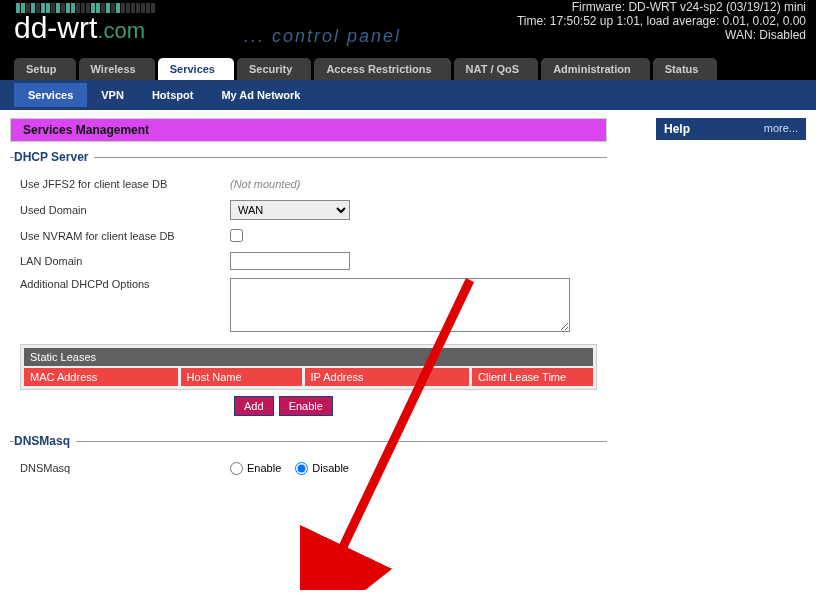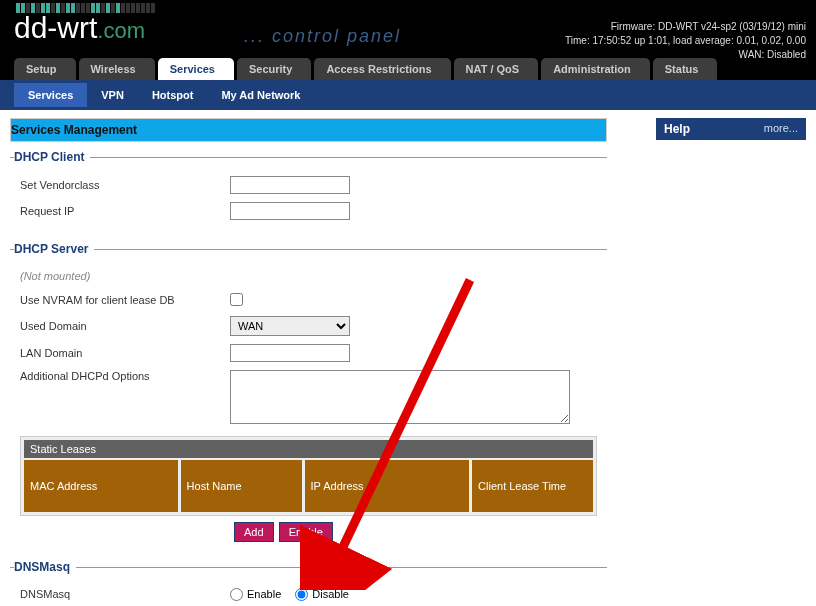--- a/index.html
+++ b/index.html
@@ -19,21 +19,21 @@
     color: #fff;
   }
   .logo-area { position: absolute; left: 14px; top: 3px; }
   .logo-bars { display: flex; gap: 1px; margin-bottom: -2px; margin-left:2px; }
   .logo-bars span { display:inline-block; width: 4px; height: 10px; background:#4a9; }
   .logo-bars span.d { background:#333; }
   .logo-text { font-family: "Arial", sans-serif; font-size: 30px; font-weight: 300; letter-spacing: 0px; color:#fff; }
   .logo-text .wrt { color:#fff; }
   .logo-text .com { color:#3b9a6f; font-size:22px; }
   .control-panel-label { position:absolute; left:244px; top:26px; color:#3b5f8b; font-size:18px; font-style: italic; letter-spacing: 2px;}
-  .status-top { position:absolute; right:10px; top:20px; text-align:right; color:#ddd; font-size:10px; line-height:14px; }
+  .status-top { position:absolute; right:10px; top:0; text-align:right; color:#ddd; font-size:12px; line-height:14px; }
 
   .main-tabs {
     background: #000;
     display:flex;
     padding: 0 0 0 14px;
     height: 26px;
     align-items: flex-end;
   }
   .main-tab {
     background: #3d3d3d;
@@ -68,23 +68,23 @@
     background:#fff;
     padding: 8px 10px;
     display:flex;
     gap:10px;
     height: calc(606px - 54px - 26px - 30px);
   }
   .main-col { flex:1; }
   .help-col { width: 150px; margin-left: 39px; }
 
   .page-title-bar {
-    background:#0ea5e9;
+    background:#d946ef;
     border:1px solid #ccc;
-    padding:4px 0;
+    padding:4px 12px;
     font-weight:bold;
     color:#111;
     font-size:12px;
     margin-bottom:8px;
   }
   .help-bar {
     background:#1d3f79;
     color:#fff;
     padding:4px 8px;
     font-weight:bold;
@@ -121,21 +121,21 @@
     background:#fff;
   }
   .form-ctl input[type=text] { width: 120px; height:18px; }
   .form-ctl select { width: 120px; height: 20px; background:#eee;}
   .form-ctl textarea { width:340px; height:54px; resize: both; }
   .notmounted { color:#888; font-style:italic; font-size:11px;}
 
   .leases-box { background:#eee; border:1px solid #ccc; padding:3px; margin:6px 6px 0 6px;}
   .leases-header { background:#606060; color:#fff; padding:3px 6px; font-size:11px;}
   .leases-cols { display:flex; gap:3px; margin-top:2px;}
-  .leases-cols div { background:#a16207; color:#fff; padding:20px 6px; font-size:11px;}
+  .leases-cols div { background:#ef4444; color:#fff; padding:3px 6px; font-size:11px;}
   .leases-cols .c1 { flex:1.3;} .leases-cols .c2 {flex:1;} .leases-cols .c3{flex:1.4;} .leases-cols .c4{flex:1;}
 
   .btns { margin:6px 0 0 220px;}
   .btn {
     background:#be185d;
     border:1px solid #1d3f79;
     color:#fff;
     padding:3px 9px;
     font-size:11px;
     cursor:pointer;
@@ -213,49 +213,39 @@
   <div class="sub-tab active">Services</div>
   <div class="sub-tab">VPN</div>
   <div class="sub-tab">Hotspot</div>
   <div class="sub-tab">My Ad Network</div>
 </div>
 
 <div class="content">
   <div class="main-col">
     <div class="page-title-bar">Services Management</div>
 
-    <fieldset>
-      <legend>DHCP Client</legend>
-      <div class="form-row">
-        <div class="form-label">Set Vendorclass</div>
-        <div class="form-ctl"><input type="text" value="" style=""></div>
-      </div>
-      <div class="form-row">
-        <div class="form-label">Request IP</div>
-        <div class="form-ctl"><input type="text" value="" style=""></div>
-      </div>
-    </fieldset>
 
     <fieldset>
       <legend>DHCP Server</legend>
       <div class="form-row">
+        <div class="form-label">Use JFFS2 for client lease DB</div>
         <div class="form-ctl"><span class="notmounted">(Not mounted)</span></div>
-      </div>
-      <div class="form-row">
-        <div class="form-label">Use NVRAM for client lease DB</div>
-        <div class="form-ctl"><input type="checkbox" style=""></div>
       </div>
       <div class="form-row">
         <div class="form-label">Used Domain</div>
         <div class="form-ctl">
           <select>
             <option selected="">WAN</option>
             <option>LAN</option>
           </select>
         </div>
+      </div>
+      <div class="form-row">
+        <div class="form-label">Use NVRAM for client lease DB</div>
+        <div class="form-ctl"><input type="checkbox" style=""></div>
       </div>
       <div class="form-row">
         <div class="form-label">LAN Domain</div>
         <div class="form-ctl"><input type="text" value="" style=""></div>
       </div>
       <div class="form-row" style="align-items:flex-start;">
         <div class="form-label">Additional DHCPd Options</div>
         <div class="form-ctl"><textarea style=""></textarea></div>
       </div>
 

